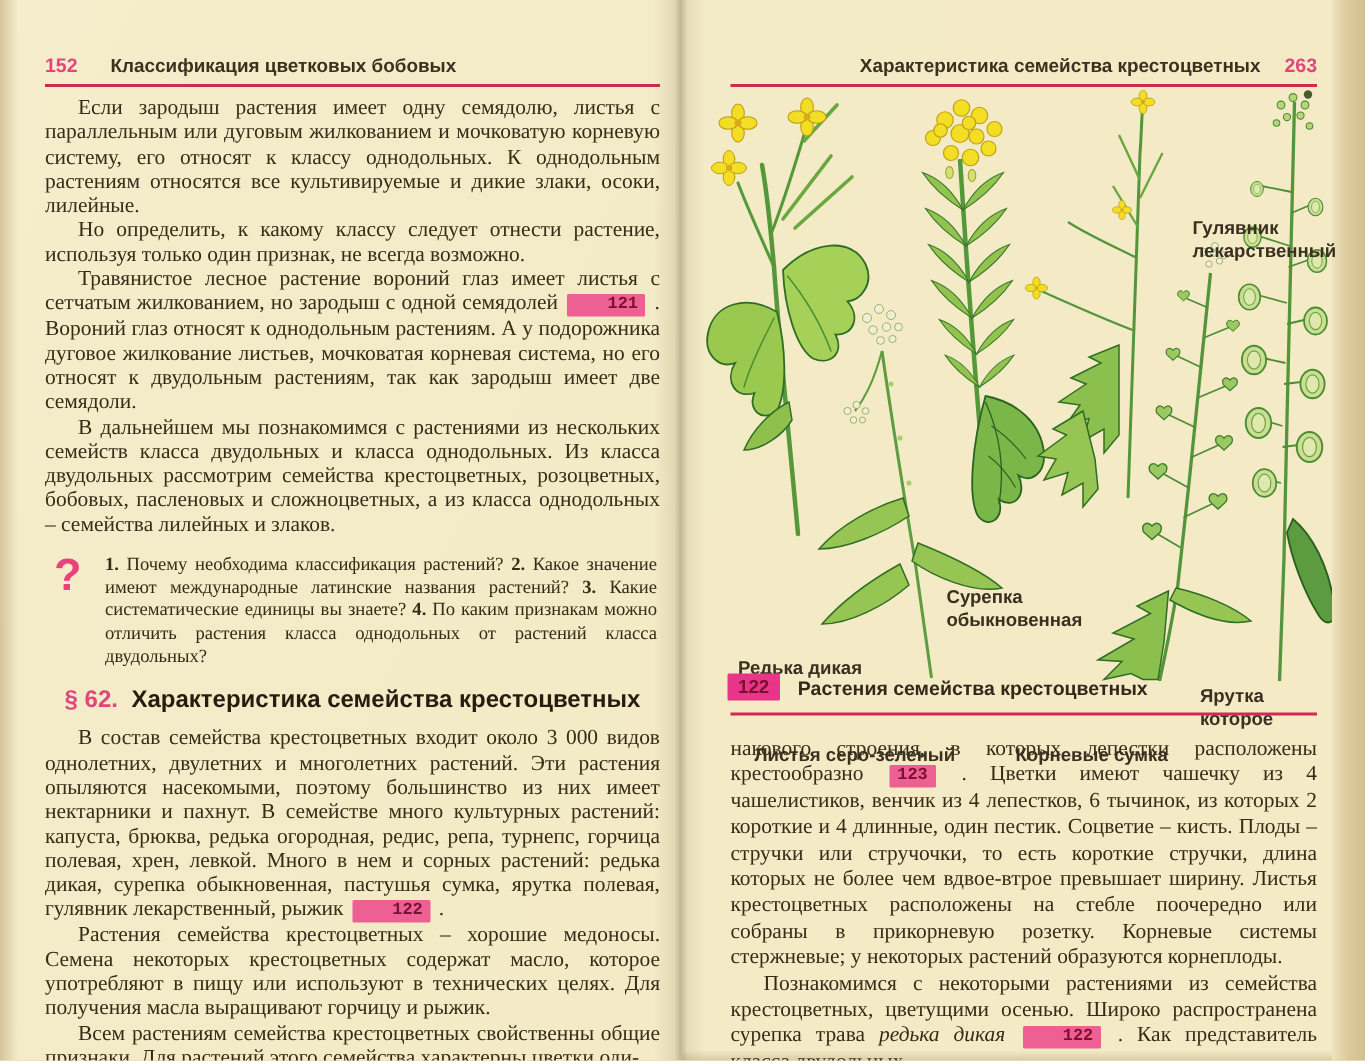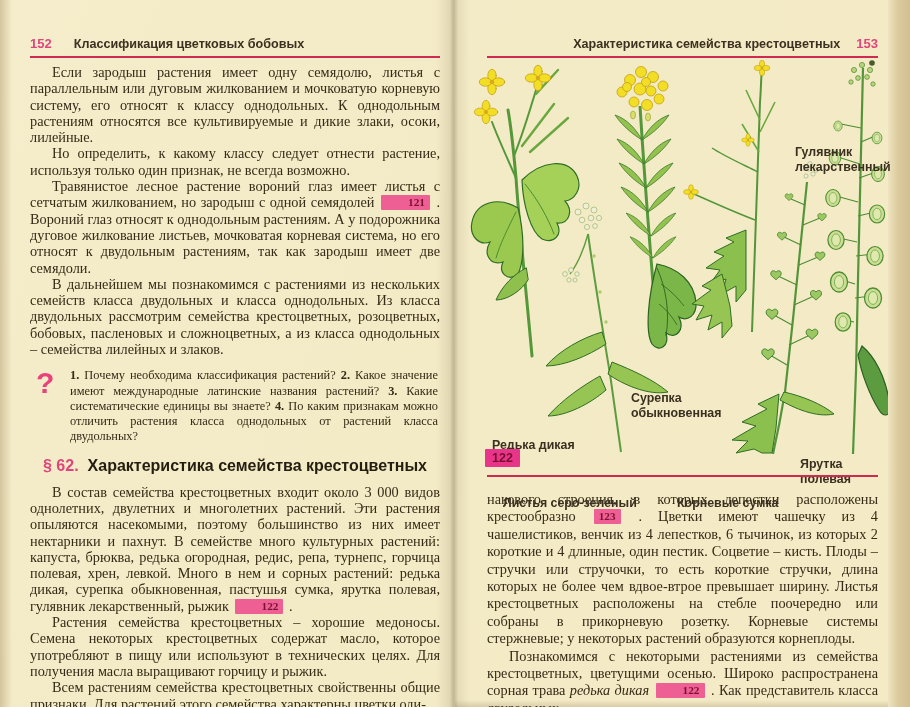--- a/index.html
+++ b/index.html
@@ -36,21 +36,21 @@
   .page-right .headrule { left:32px; width:391px; }
 
   
   .ltext { position:absolute; left:30px; top:64px; width:410px;
     font-size:14.3px; line-height:16.3px; text-align:justify; }
   .body-p { text-indent:22px; }
   .no-indent { text-indent:0; }
   .it { font-style:italic; }
   .bd { font-weight:bold; }
   .fig-badge { display:inline-block; background:#ee5f94; color:#7c1031;
-    font-family:Liberation Serif, serif; font-weight:bold; font-size:11.3px;
+    font-family:Liberation Mono, monospace; font-weight:bold; font-size:11.3px;
     line-height:13px; padding:1px 5px; margin:0 2px; border-radius:1px; vertical-align:1px; }
 
   .qblock { display:flex; margin:11px 0 3px 0; }
   .qmark { width:40px; flex:0 0 40px; font-family:"Liberation Sans", sans-serif;
     font-weight:bold; font-size:30px; line-height:30px; color:#e8417c; padding-left:6px; }
   .qtext { flex:1; font-size:12.4px; line-height:15.2px; text-align:justify; padding-right:2px; }
 
   .sect-head { margin:14px 0 9px 0; font-family:"Liberation Sans", sans-serif;
     font-weight:bold; font-size:16px; color:#241d10; text-align:center; text-indent:0; }
   .sect-marker { color:#e0457b; margin-right:9px; }
@@ -108,21 +108,21 @@
 
       <p class="body-p"><span>В состав семейства крестоцветных входит около 3 000 видов однолетних, двулетних и многолетних растений. Эти растения опыляются насекомыми, поэтому большинство из них имеет нектарники и пахнут. В семействе много культурных растений: капуста, брюква, редька огородная, редис, репа, турнепс, горчица полевая, хрен, левкой. Много в нем и сорных растений: редька дикая, сурепка обыкновенная, пастушья сумка, ярутка полевая, гулявник лекарственный, рыжик </span><span class="fig-badge">122</span><span> .</span></p>
       <p class="body-p"><span>Растения семейства крестоцветных – хорошие медоносы. Семена некоторых крестоцветных содержат масло, которое употребляют в пищу или используют в технических целях. Для получения масла выращивают горчицу и рыжик.</span></p>
       <p class="body-p"><span>Всем растениям семейства крестоцветных свойственны общие признаки. Для растений этого семейства характерны цветки оди-</span></p>
     </div>
   </div>
 
   <div class="page page-right">
     <div class="runhead">
       <span>Характеристика семейства крестоцветных</span>
-      <span class="pagenum">153</span>
+      <span class="pagenum">263</span>
     </div>
     <div class="headrule"></div>
 
     <div class="figure-wrap">
       <svg viewBox="0 0 420 394" width="420" height="394">
         <defs>
           <g id="fl4">
             <ellipse cx="0" cy="-6.5" rx="4.2" ry="6.2"></ellipse>
             <ellipse cx="0" cy="6.5" rx="4.2" ry="6.2"></ellipse>
             <ellipse cx="-6.5" cy="0" rx="6.2" ry="4.2"></ellipse>
@@ -304,33 +304,34 @@
           <use href="#pod" transform="translate(373,262) scale(.92)"></use>
           <path d="M392,286 C404,296 416,316 420,346 C421,356 414,358 409,350 C399,334 391,312 388,295 Z" fill="#5d9b41" stroke="#295f1f" stroke-width="1.2"></path>
         </g>
       </svg>
 
       <div class="plant-label lbl-gulyavnik">Гулявник
 лекарственный</div>
       <div class="plant-label lbl-surepka">Сурепка
 обыкновенная</div>
       <div class="plant-label lbl-redka">Редька дикая</div>
-      <div class="plant-label lbl-yarutka">Ярутка полевая</div>
+      <div class="plant-label lbl-yarutka">Ярутка которое</div>
       <div class="plant-label lbl-ikotnik">Листья серо-зеленый</div>
       <div class="plant-label lbl-pastushya">Корневые сумка</div>
     </div>
 
     <div class="fig-caption">
       <span class="cap-badge">122</span>
+      <span class="cap-text">Растения семейства крестоцветных</span>
     </div>
     <div class="fig-rule"></div>
 
     <div class="rtext">
       <p class="body-p no-indent"><span>накового строения, в которых лепестки расположены крестообразно </span><span class="fig-badge">123</span><span> . Цветки имеют чашечку из 4 чашелистиков, венчик из 4 лепестков, 6 тычинок, из которых 2 короткие и 4 длинные, один пестик. Соцветие – кисть. Плоды – стручки или стручочки, то есть короткие стручки, длина которых не более чем вдвое-втрое превышает ширину. Листья крестоцветных расположены на стебле поочередно или собраны в прикорневую розетку. Корневые системы стержневые; у некоторых растений образуются корнеплоды.</span></p>
-      <p class="body-p"><span>Познакомимся с некоторыми растениями из семейства крестоцветных, цветущими осенью. Широко распространена сорная трава </span><span class="it">редька дикая</span><span> </span><span class="fig-badge">122</span><span> . Как представитель класса двудольных,</span></p>
+      <p class="body-p"><span>Познакомимся с некоторыми растениями из семейства крестоцветных, цветущими осенью. Широко распространена сурепка трава </span><span class="it">редька дикая</span><span> </span><span class="fig-badge">122</span><span> . Как представитель класса двудольных,</span></p>
     </div>
   </div>
 
   <div class="edge-left"></div>
   <div class="spine"></div>
   <div class="edge-right"></div>
   <div class="edge-bottom"></div>
 </div>
 
 </body></html>

